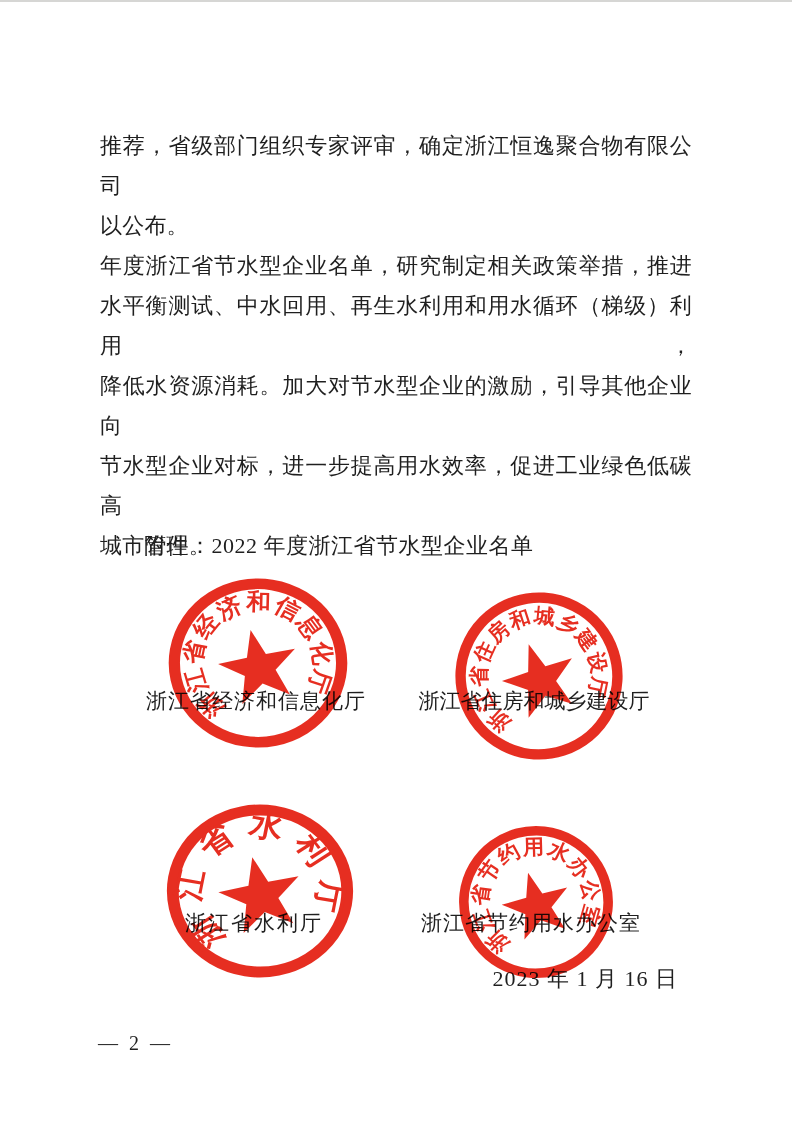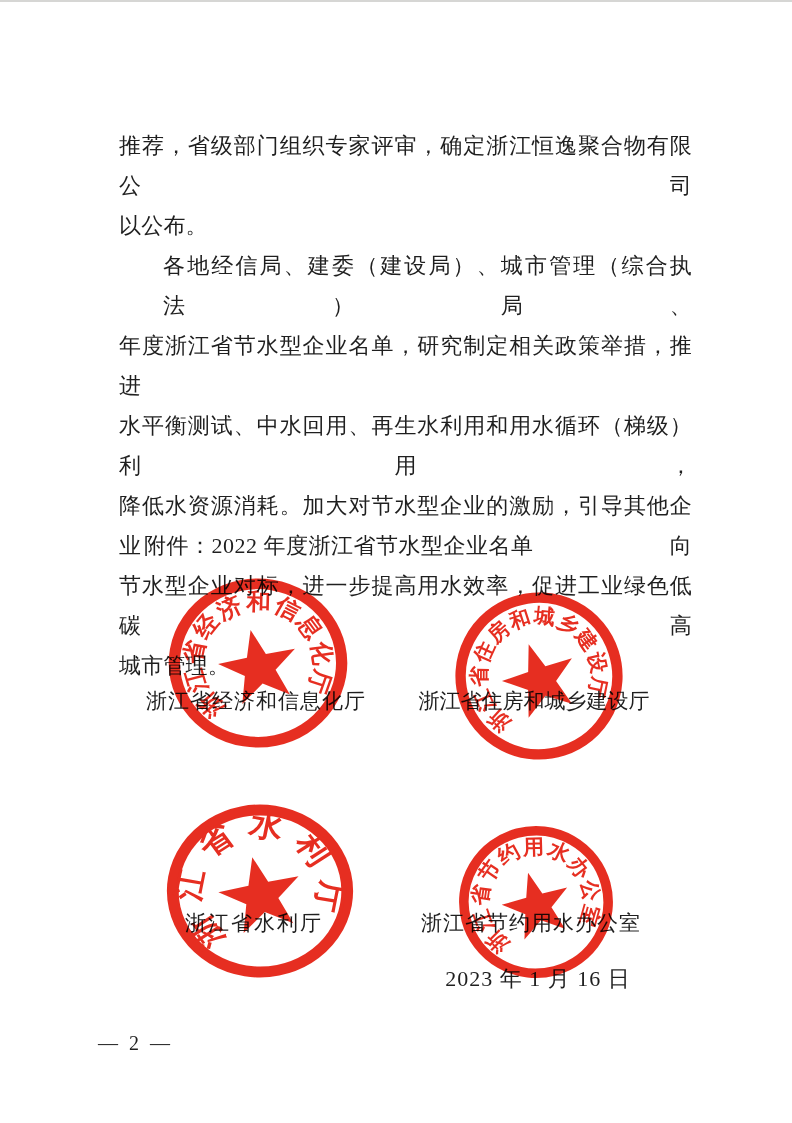--- a/index.html
+++ b/index.html
@@ -16,21 +16,20 @@
   
   .body-block{
     position:absolute;left:100px;top:124px;width:592px;
     font-size:22px;line-height:40px;
   }
   .bodyline{
     text-align:justify;
     text-align-last:justify;
     white-space:nowrap;      
     letter-spacing:0.2px;
-    margin-left:19px;
   }
   .bodyline.just{white-space:normal;}
   .bodyline.end{text-align-last:left;white-space:normal;}
   .bodyline.ind{padding-left:44px;}
   .attachment{
     position:absolute;left:144px;top:524px;
     font-size:22px;line-height:40px;letter-spacing:0.5px;
   }
   
   .sig{
@@ -38,21 +37,21 @@
     font-size:21px;line-height:28px;
     text-align:center;letter-spacing:1px;
     z-index:1;
   }
   .sig1{left:116px;top:685px;}
   .sig2{left:394px;top:685px;letter-spacing:0;}
   .sig3{left:114px;top:907px;letter-spacing:2px;}
   .sig4{left:391px;top:907px;}
   .dateline{
     position:absolute;left:398px;top:946px;width:280px;
-    font-size:22px;text-align:center;letter-spacing:1px;z-index:1;margin-top:16px;
+    font-size:22px;text-align:right;letter-spacing:1px;z-index:1;margin-top:16px;
   }
   .pagenum{
     position:absolute;left:98px;top:1030px;
     font-size:20px;letter-spacing:3px;
   }
   
   .seal{position:absolute;z-index:2;mix-blend-mode:multiply;opacity:.94;}
   .seal .ring{fill:none;stroke:#e52113;stroke-width:12;}
   .seal .star{fill:#e52113;}
   .seal .arct{fill:#e52113;font-family:"Liberation Serif","DejaVu Serif",serif;font-weight:bold;}
@@ -66,21 +65,20 @@
   .seal4 .arct{font-size:26px;letter-spacing:2px;}
 </style>
 </head>
 <body>
 
 <div class="page">
 
   <div class="body-block">
     <div class="bodyline just">推荐，省级部门组织专家评审，确定浙江恒逸聚合物有限公司</div>
     <div class="bodyline end">以公布。</div>
-    <div class="bodyline just ind">各地经信局、建委（建设局）、城市管理（综合执法）局、</div>
     <div class="bodyline just">年度浙江省节水型企业名单，研究制定相关政策举措，推进</div>
     <div class="bodyline just">水平衡测试、中水回用、再生水利用和用水循环（梯级）利用，</div>
     <div class="bodyline just">降低水资源消耗。加大对节水型企业的激励，引导其他企业向</div>
     <div class="bodyline just">节水型企业对标，进一步提高用水效率，促进工业绿色低碳高</div>
     <div class="bodyline end">城市管理。</div>
   </div>
 
   <div class="attachment">附件：2022 年度浙江省节水型企业名单</div>
 
   <div class="sig sig1">浙江省经济和信息化厅</div>

